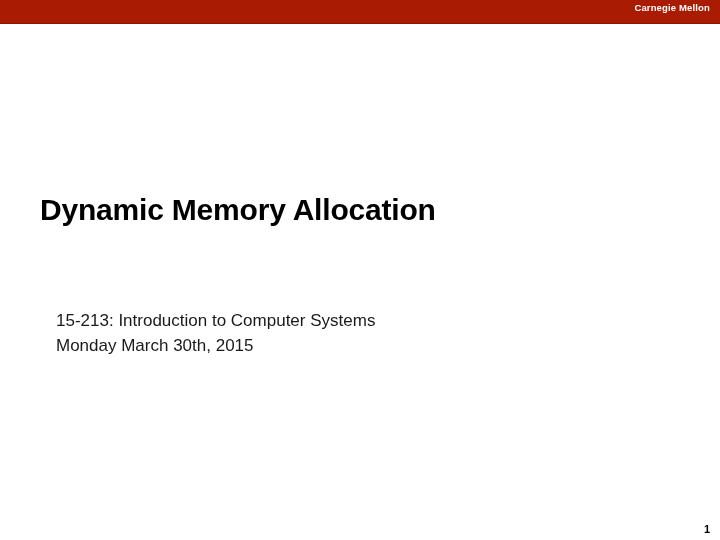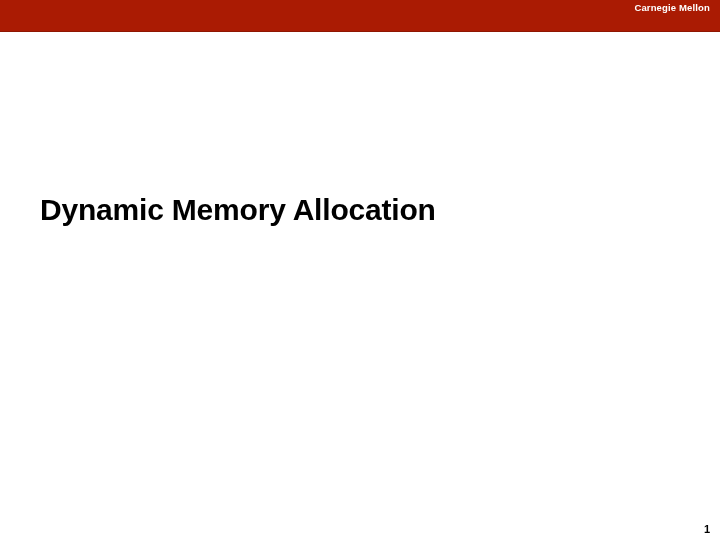--- a/index.html
+++ b/index.html
@@ -18,21 +18,21 @@
     width: 720px;
     height: 540px;
     background: #ffffff;
   }
   
   #brand-band {
     position: absolute;
     left: 0;
     top: 0;
     width: 720px;
-    height: 32px;
+    height: 24px;
     background: #aa1b03;
     border-bottom: 1px solid #8f1602;
     box-sizing: border-box;
   }
   #brand-text {
     position: absolute;
     right: 10px;
     top: 2px;
     color: #ffffff;
     font-size: 9.5px;
@@ -80,16 +80,20 @@
 <body>
 
 <div id="slide">
 
   <div id="brand-band">
     <span id="brand-text">Carnegie Mellon</span>
   </div>
 
   <h1 id="title">Dynamic Memory Allocation</h1>
 
+  <div id="subtitle-block">
+    <div class="sub-line">15-213: Introduction to Computer Systems</div>
+    <div class="sub-line">Monday March 30th, 2015</div>
+  </div>
 
   <div id="page-number">1</div>
 
 </div>
 
 </body></html>

